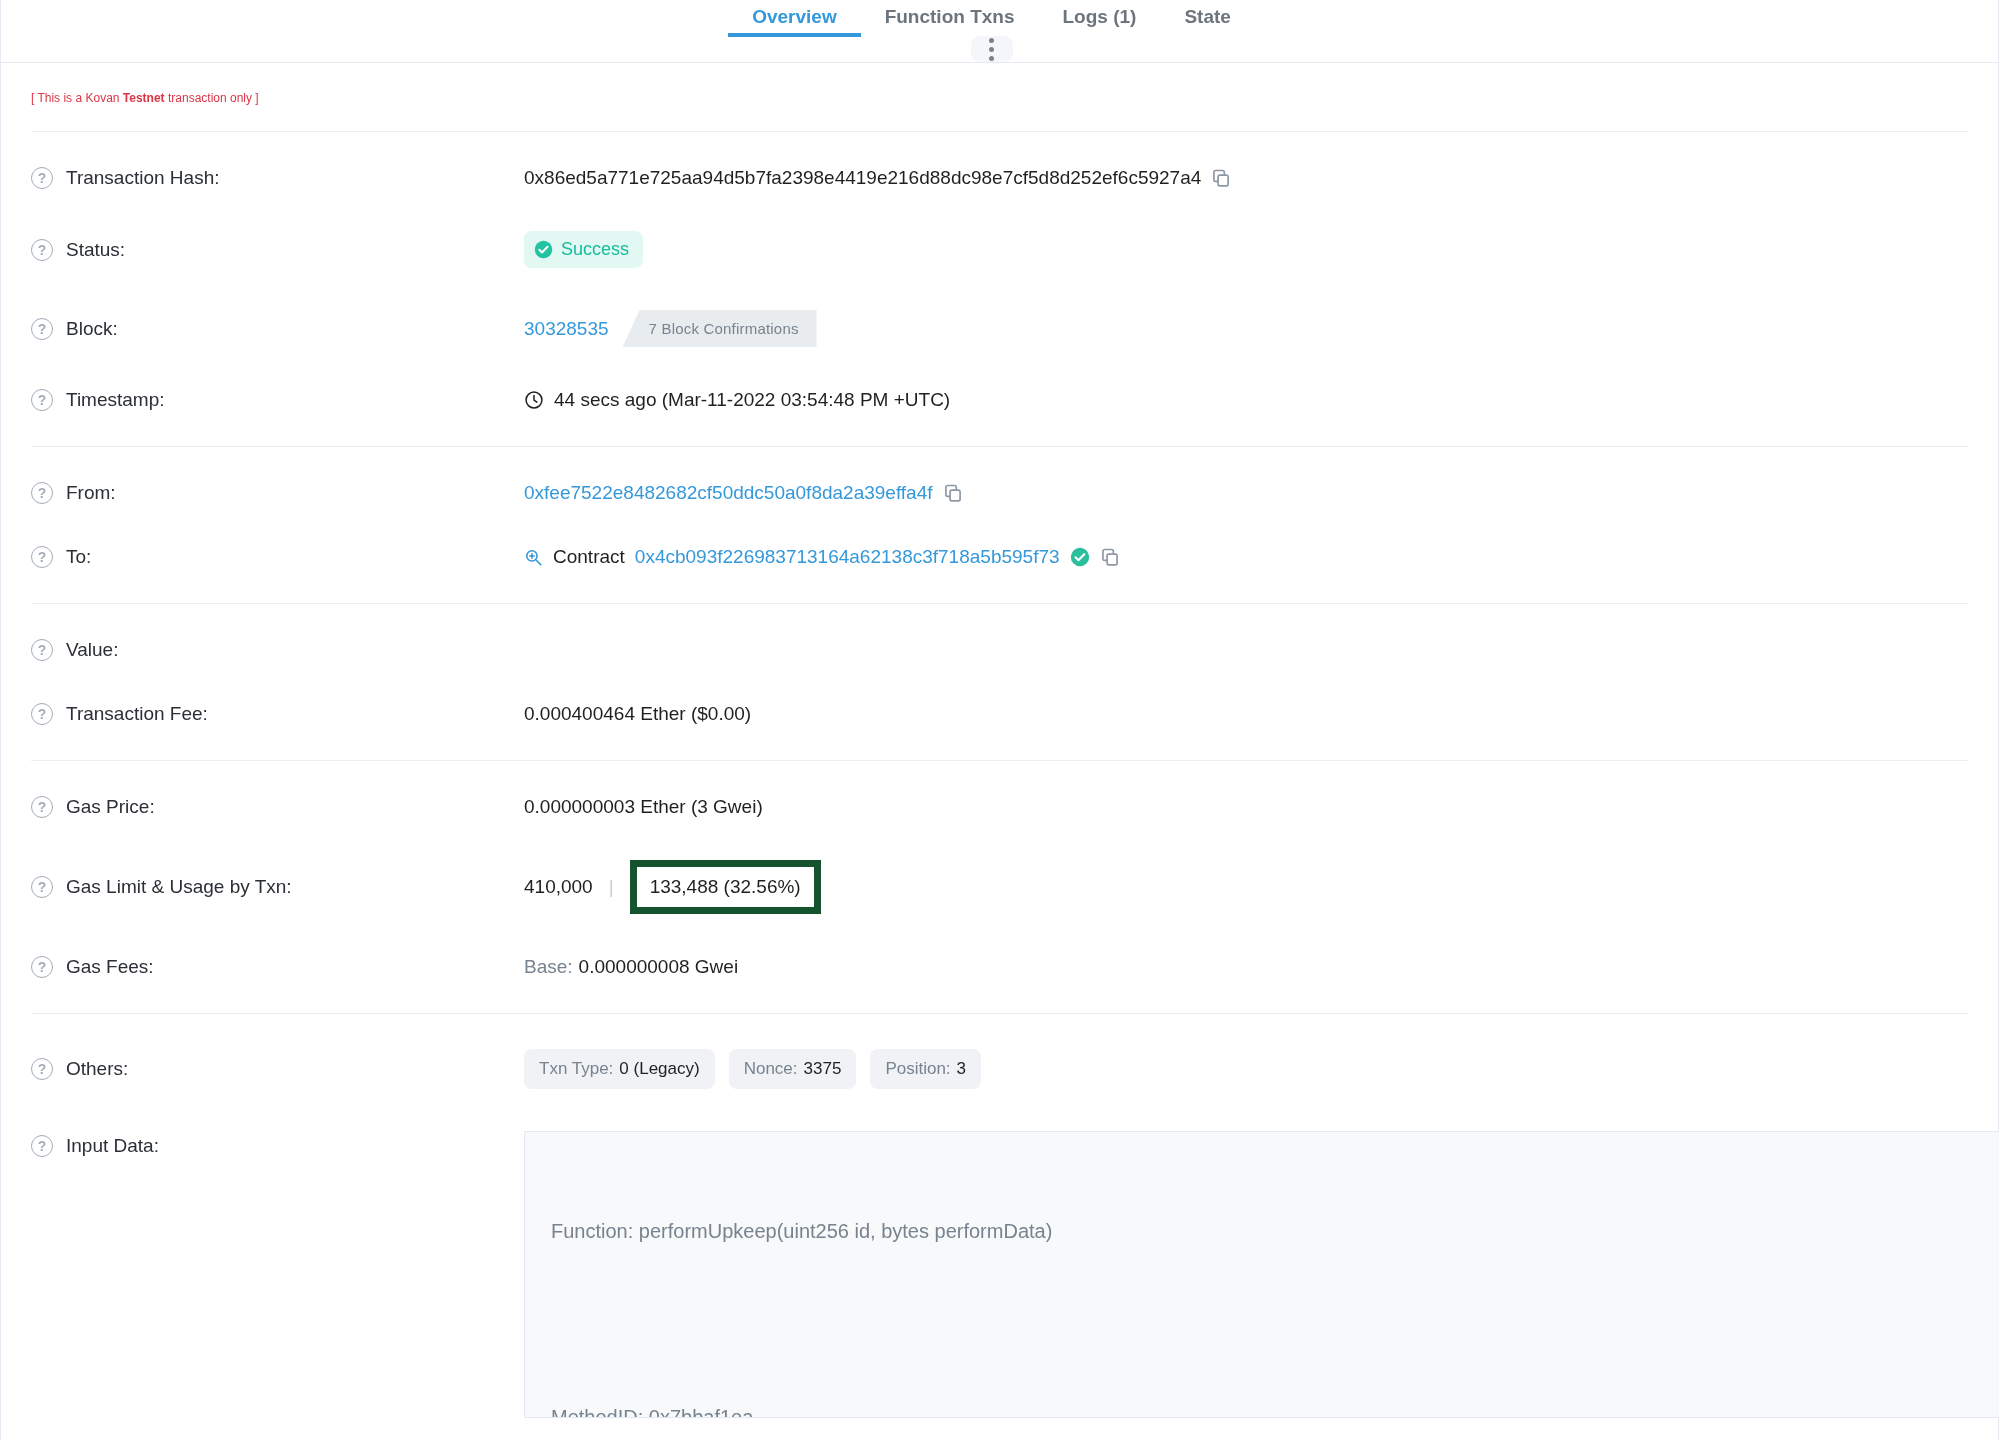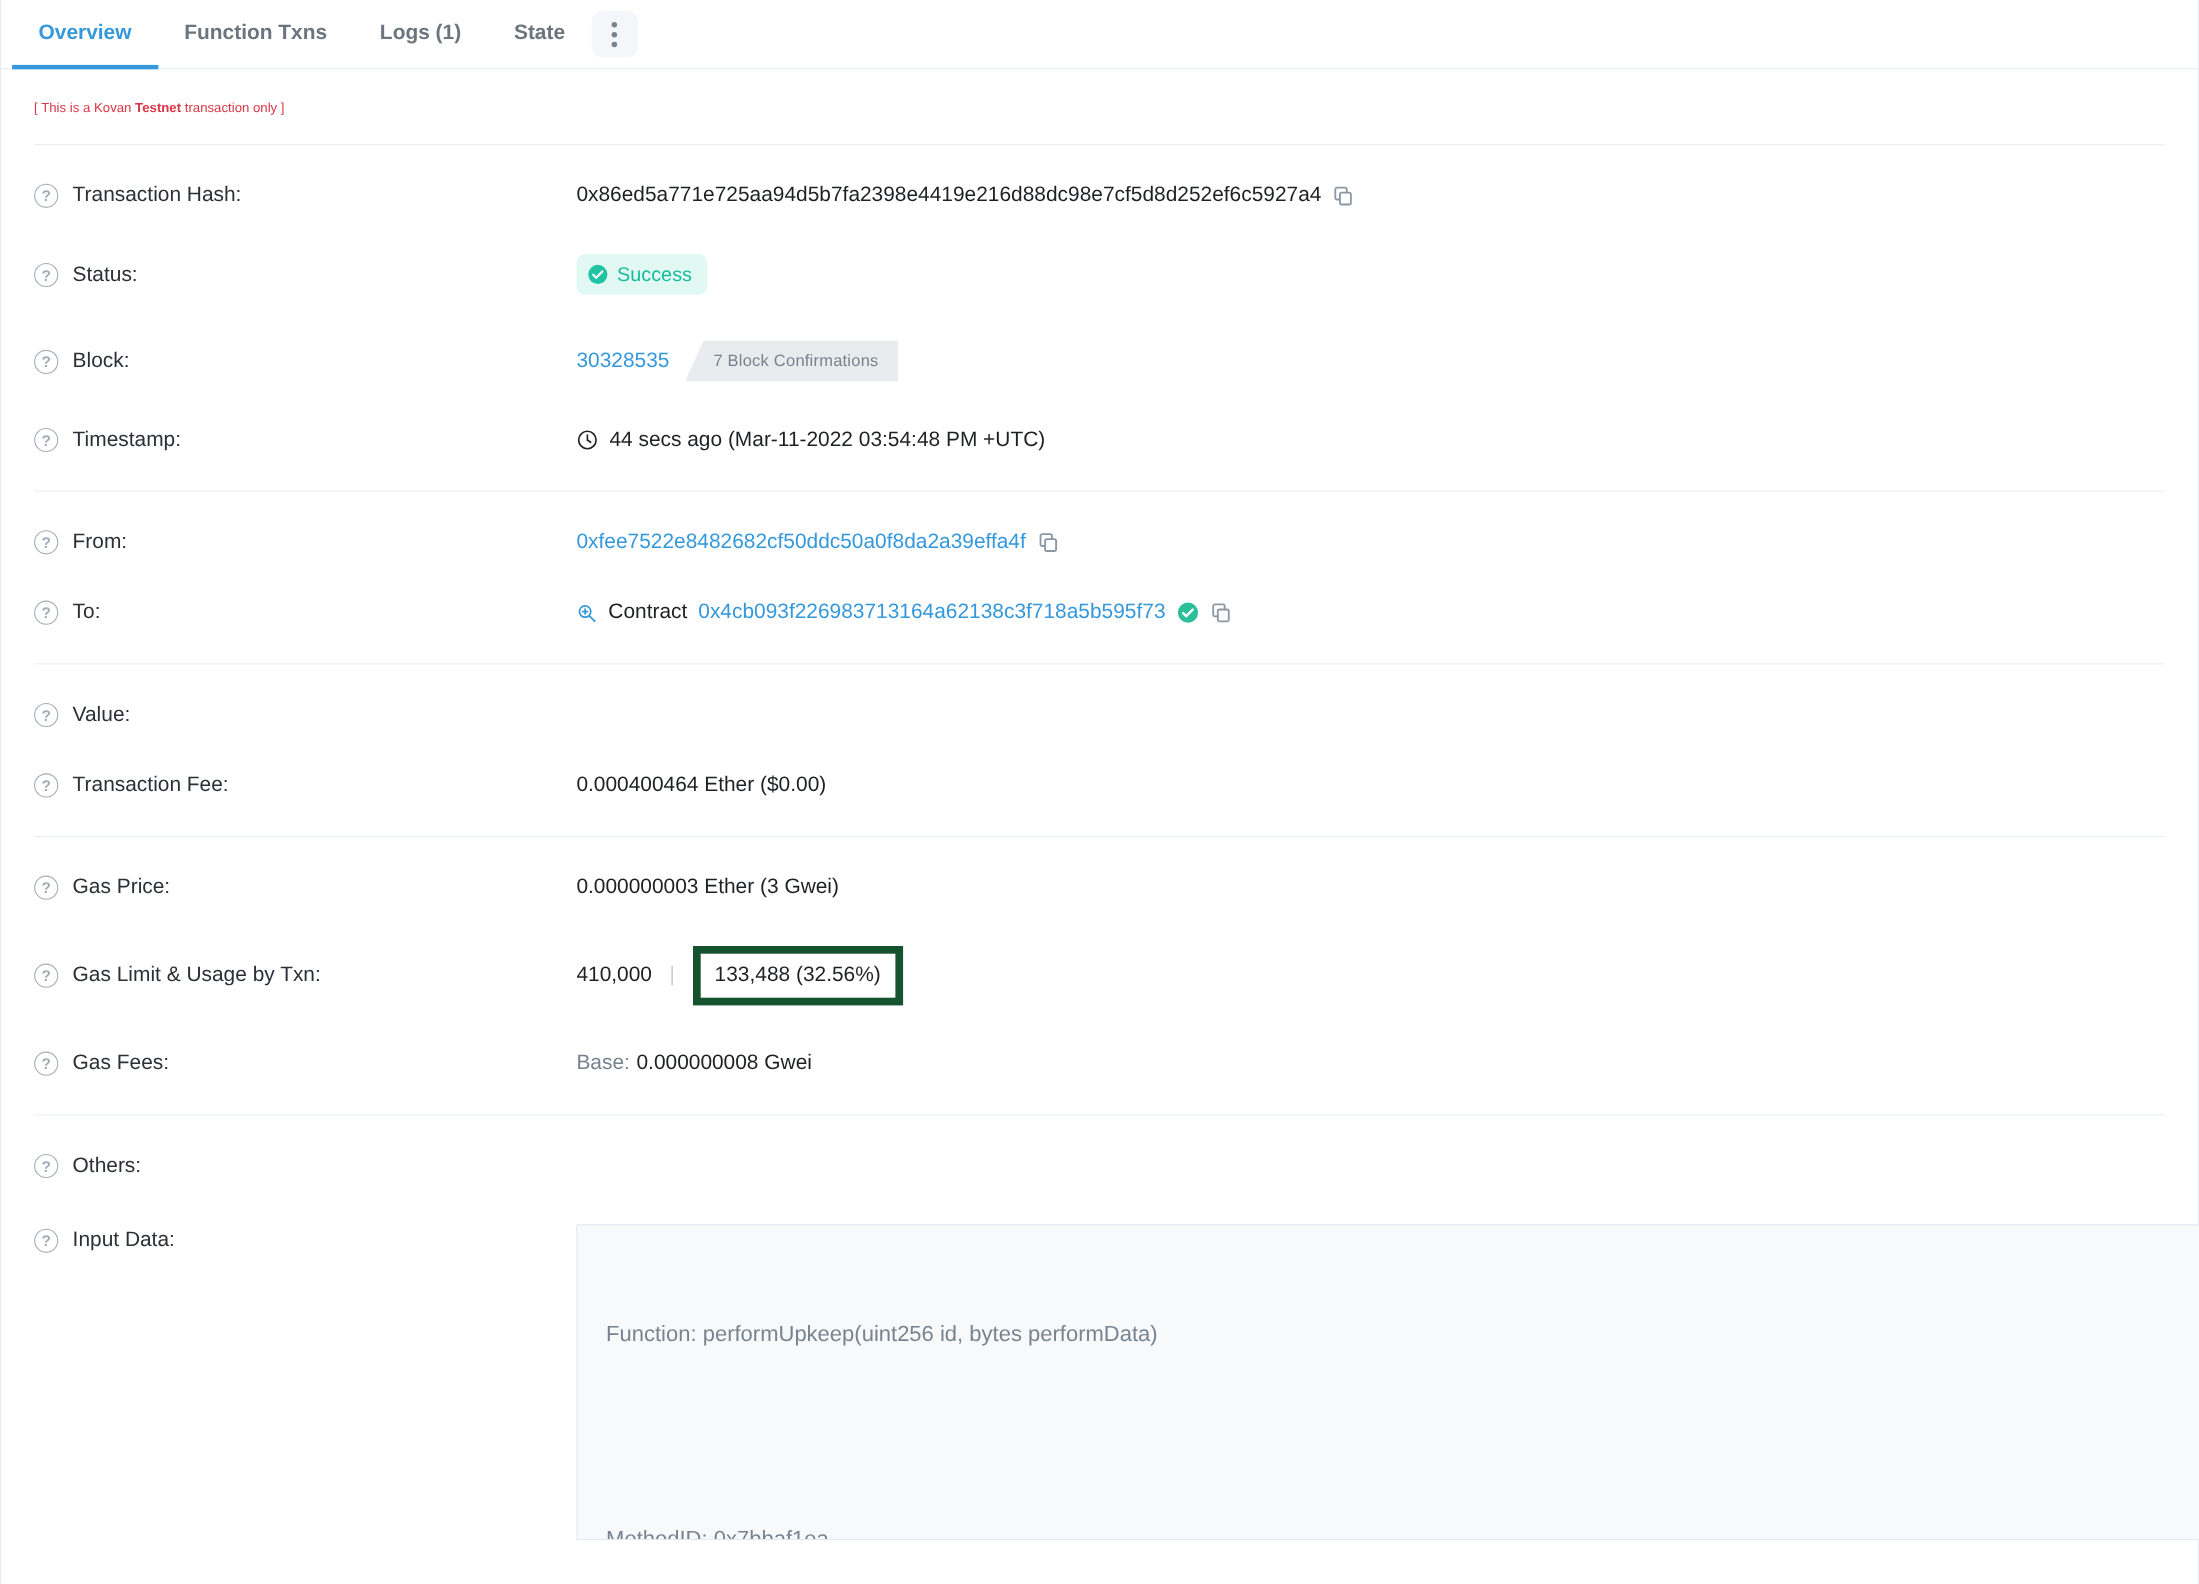--- a/index.html
+++ b/index.html
@@ -12,23 +12,24 @@
   }
   .card {
     width:1999px; height:1440px;
     border-left:1px solid #e7eaf3;
     border-right:1px solid #e7eaf3;
     background:#fff;
   }
 
   
   .tabbar {
-    display:flex; align-items:center; 
+    display:flex; align-items:center; justify-content:space-between;
     height:63px; padding:0 26px 0 10px;
     border-bottom:1px solid #e7eaf3;
+    flex-direction:column;
   }
   .tabs { display:flex; height:100%; }
   .tab {
     display:flex; align-items:center;
     padding:0 24px; margin-bottom:-1px;
     font-size:19px; font-weight:700; color:#6c757d;
     border-bottom:4px solid transparent;
     cursor:pointer; text-decoration:none;
   }
   .tab.active { color:#3498db; border-bottom-color:#3498db; }
@@ -297,20 +298,34 @@
     </div>
 
     <hr class="div">
 
     <div class="group">
       <div class="row">
         <div class="label-col">
           <span class="qicon">?</span>
           <span class="lbl">Others:</span>
         </div>
+        <div class="value-col pills">
+          <span class="pill">
+            <span class="pl">Txn Type:</span>
+            <span class="pv">0 (Legacy)</span>
+          </span>
+          <span class="pill">
+            <span class="pl">Nonce:</span>
+            <span class="pv">3375</span>
+          </span>
+          <span class="pill">
+            <span class="pl">Position:</span>
+            <span class="pv">3</span>
+          </span>
+        </div>
       </div>
 
       <div class="row top">
         <div class="label-col" style="margin-top:4px;">
           <span class="qicon">?</span>
           <span class="lbl">Input Data:</span>
         </div>
         <div class="value-col column">
           <div class="inputbox">
             <div class="line">Function: performUpkeep(uint256 id, bytes performData)</div>

